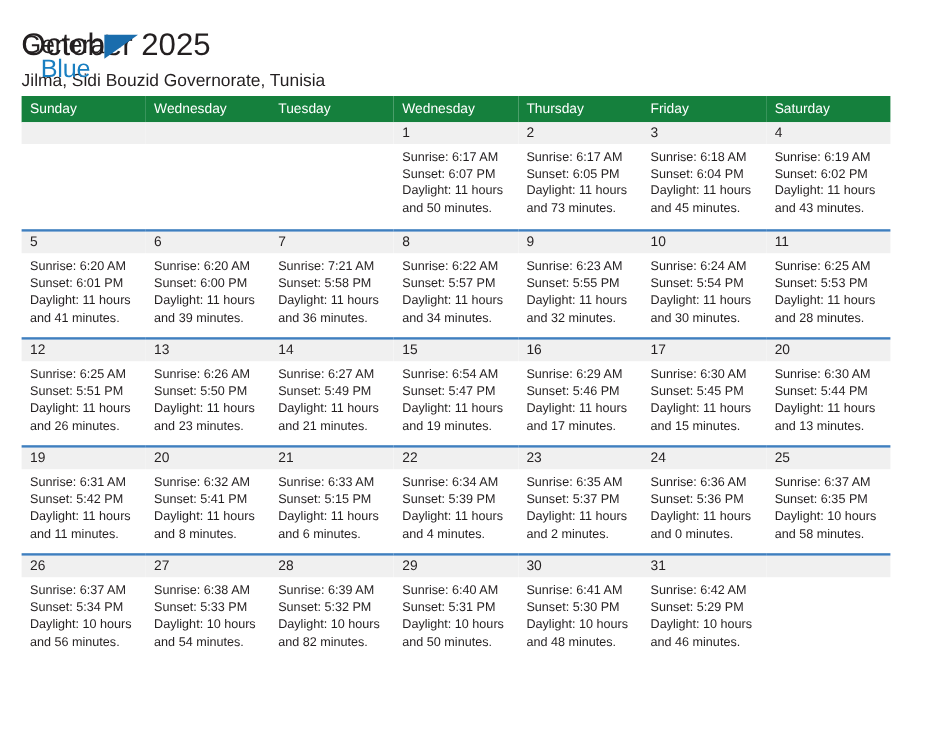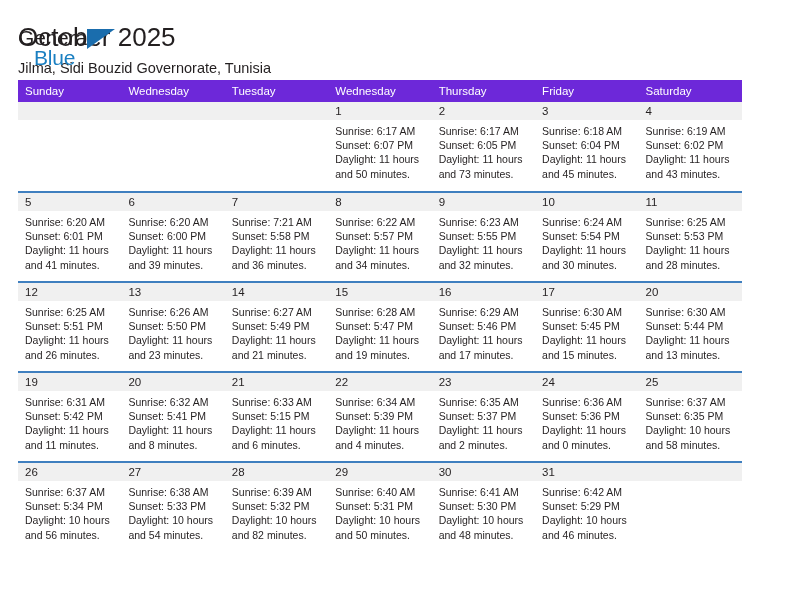--- a/index.html
+++ b/index.html
@@ -81,21 +81,21 @@
   }
 
   
   .calendar {
     width: 724px;
     border-collapse: collapse;
     table-layout: fixed;
     margin-top: 8px;
   }
   .calendar thead th {
-    background: #6d28d9;
+    background: #15803d;
     color: #ffffff;
     font-size: 11.5px;
     font-weight: normal;
     text-align: left;
     padding: 5px 0 5px 7px;
     height: 19px;
     box-sizing: border-box;
   }
   .calendar tbody td {
     vertical-align: top;
@@ -343,21 +343,21 @@
                 <div>Sunset: 5:49 PM</div>
                 <div>Daylight: 11 hours</div>
                 <div>and 21 minutes.</div>
               </div>
             </div>
           </td>
           <td>
             <div class="cell-inner">
               <div class="day-num">15</div>
               <div class="cell-lines">
-                <div>Sunrise: 6:28 AM</div>
+                <div>Sunrise: 6:54 AM</div>
                 <div>Sunset: 5:47 PM</div>
                 <div>Daylight: 11 hours</div>
                 <div>and 19 minutes.</div>
               </div>
             </div>
           </td>
           <td>
             <div class="cell-inner">
               <div class="day-num">16</div>
               <div class="cell-lines">

